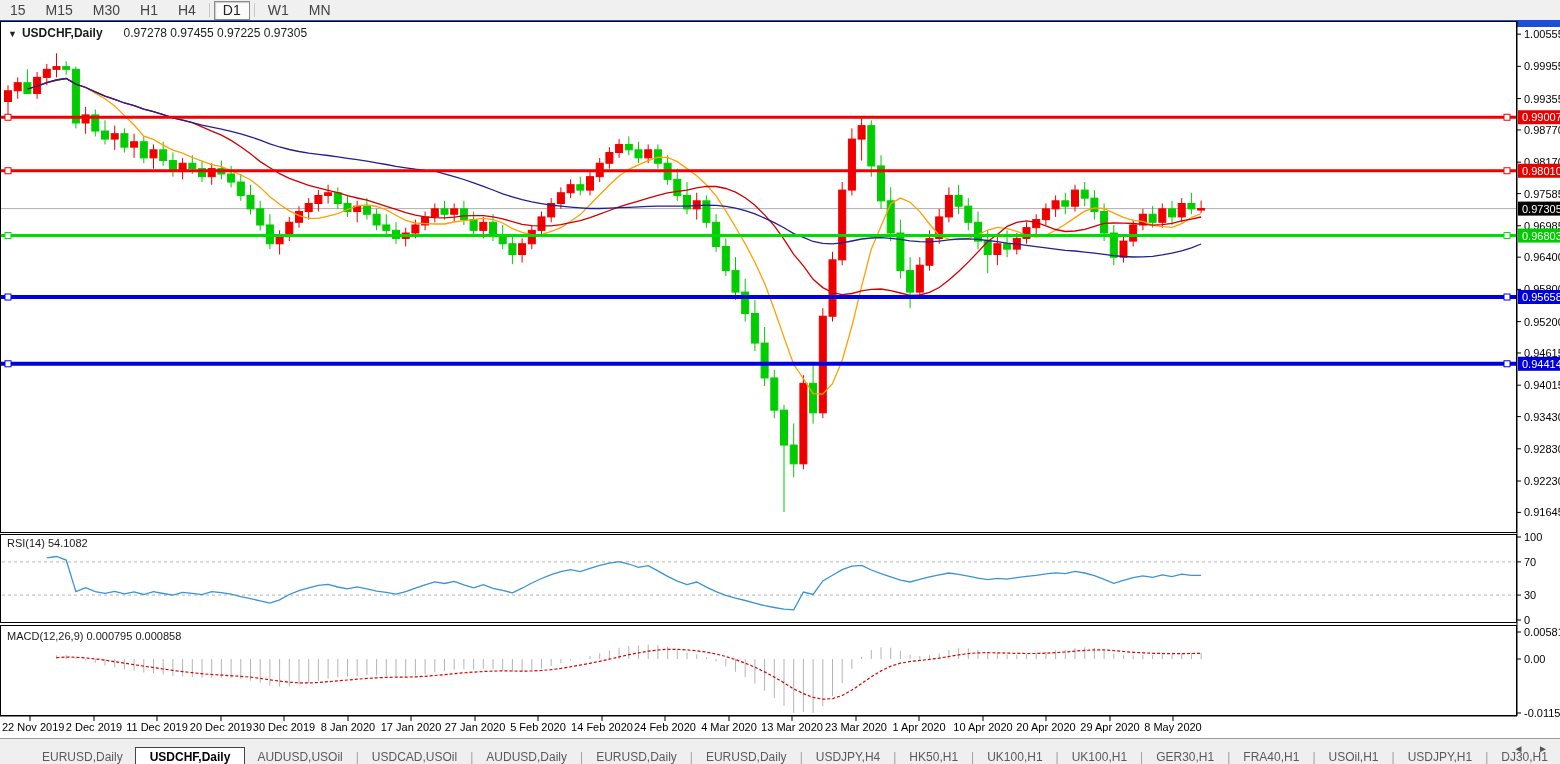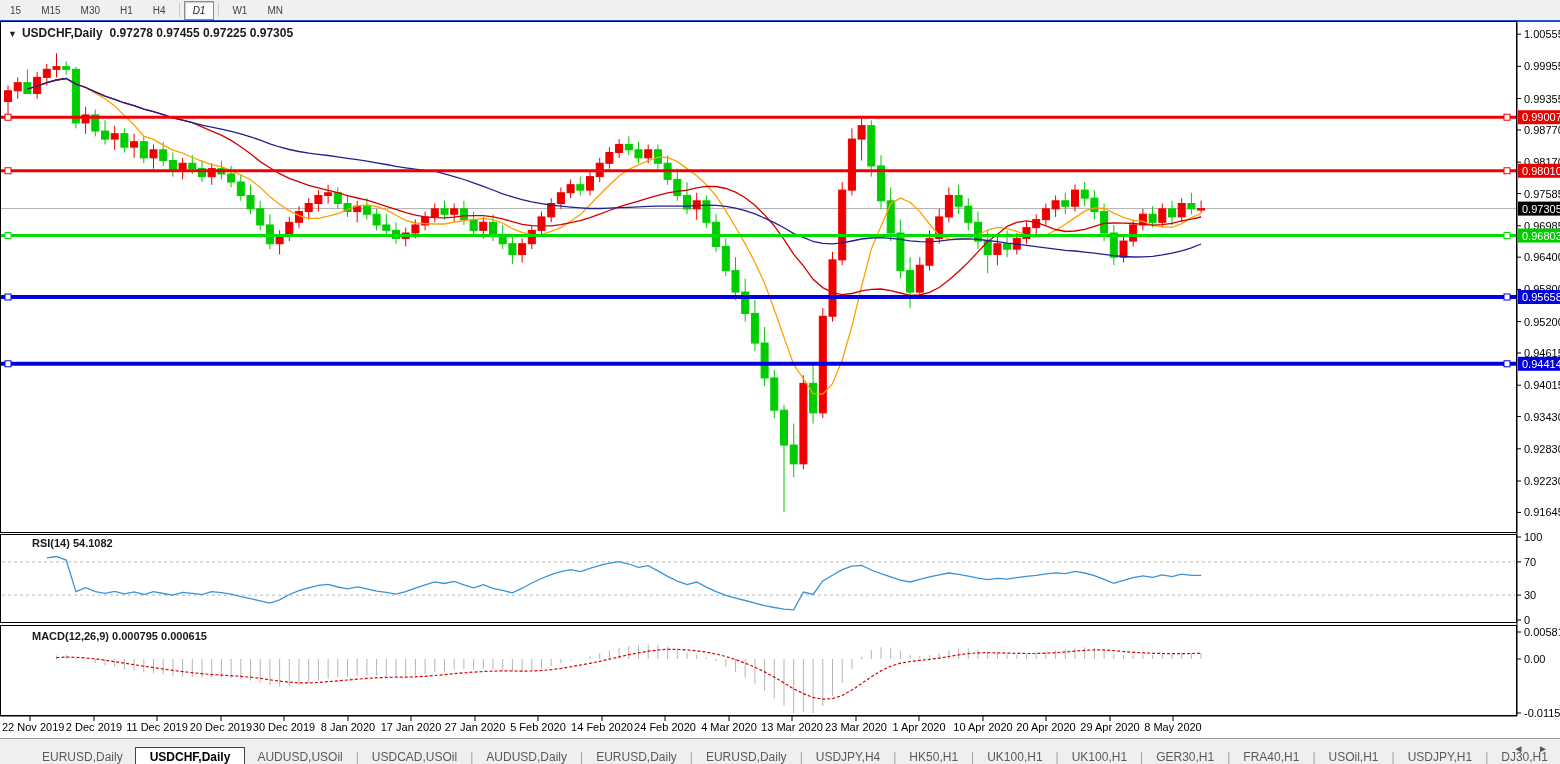--- a/index.html
+++ b/index.html
@@ -1,28 +1,28 @@
 <!DOCTYPE html>
 <html><head>
 <meta charset="utf-8">
 <style>
   html,body{margin:0;padding:0;background:#fff;}
   #screen{position:relative;width:1560px;height:764px;overflow:hidden;
           font-family:"Liberation Sans","DejaVu Sans",sans-serif;background:#fff;}
   
   #toolbar{position:absolute;left:0;top:0;width:1560px;height:20px;background:#f0f0f0;
-           border-bottom:2px solid #1d4ed8;display:flex;align-items:center;font-size:10px;color:#444;}
+           border-bottom:7px solid #1d4ed8;display:flex;align-items:center;font-size:14px;color:#444;}
   .tfbtn{padding:2px 8px;margin:0 1px;cursor:default;border:1px solid transparent;line-height:13px;}
-  .tfbtn.active{background:#fbfbfb;border:1px solid #8a8a8a;box-shadow:inset 1px 1px 1px #ccc;color:#222;font-style:italic;}
+  .tfbtn.active{background:#fbfbfb;border:1px solid #8a8a8a;box-shadow:inset 1px 1px 1px #ccc;color:#222;}
   .tfsep{width:1px;height:14px;background:#c8c8c8;margin:0 3px;}
   
   #chart-title{position:absolute;left:8px;top:26px;font-size:12px;font-weight:700;color:#1a1a1a;}
-  #chart-title .vals{font-weight:700;margin-left:7px;}
+  #chart-title .vals{font-weight:400;margin-left:21px;}
   #dd-icon{display:inline-block;margin-right:5px;font-size:9px;color:#222;}
-  .panel-label{position:absolute;font-size:11px;font-weight:700;color:#1a1a1a;margin-left:25px;}
+  .panel-label{position:absolute;font-size:11px;font-weight:400;color:#1a1a1a;}
   #rsi-label{left:7px;top:537px;}
   #macd-label{left:7px;top:630px;}
   
   #tabbar{position:absolute;left:0;top:738px;width:1560px;height:36px;background:#efefef;
           border-top:1px solid #9a9a9a;display:flex;align-items:center;font-size:12px;color:#5a5a5a;
           padding-left:30px;box-sizing:border-box;}
   .tab{padding:3px 12px;white-space:nowrap;cursor:default;}
   .tab.active{background:#fff;border:1px solid #444;font-weight:700;color:#000;padding:2px 14px;}
   .tabsep{color:#9f9f9f;padding:0 1px;}
   #tab-arrows{position:absolute;right:6px;top:743px;font-size:10px;color:#555;letter-spacing:6px;}
@@ -537,21 +537,21 @@
       <line x1="1110" y1="716" x2="1110" y2="721" stroke="#000"></line>
       <text x="1110" y="731" font-size="11" fill="#000" text-anchor="middle">29 Apr 2020</text>
       <line x1="1173" y1="716" x2="1173" y2="721" stroke="#000"></line>
       <text x="1173" y="731" font-size="11" fill="#000" text-anchor="middle">8 May 2020</text>
     </svg>
 
 <div id="chart-title">
   <span id="dd-icon">▼</span><span>USDCHF,Daily</span><span class="vals">0.97278 0.97455 0.97225 0.97305</span>
 </div>
 <div id="rsi-label" class="panel-label">RSI(14) 54.1082</div>
-<div id="macd-label" class="panel-label">MACD(12,26,9) 0.000795 0.000615</div>
+<div id="macd-label" class="panel-label">MACD(12,26,9) 0.000795 0.000858</div>
 
 <div id="tabbar">
       <span class="tab">EURUSD,Daily</span>
       <span class="tab active">USDCHF,Daily</span>
       <span class="tab">AUDUSD,USOil</span>
       <span class="tabsep">|</span>
       <span class="tab">USDCAD,USOil</span>
       <span class="tabsep">|</span>
       <span class="tab">AUDUSD,Daily</span>
       <span class="tabsep">|</span>

